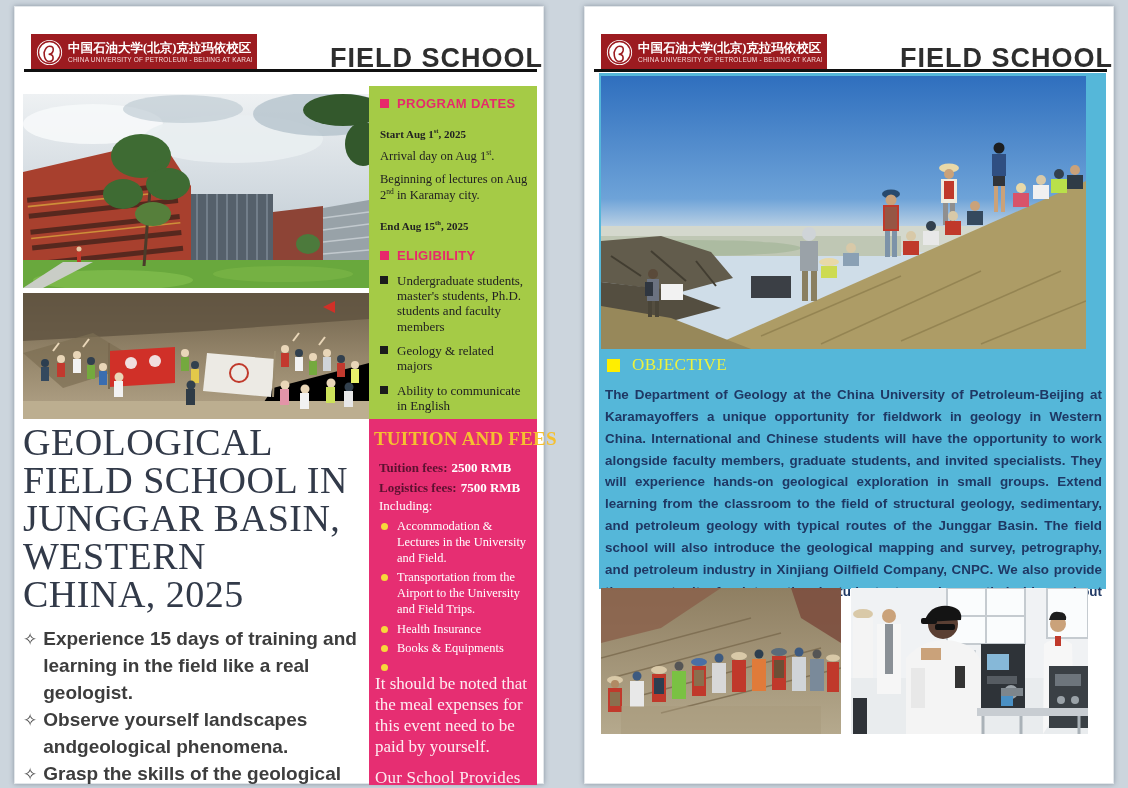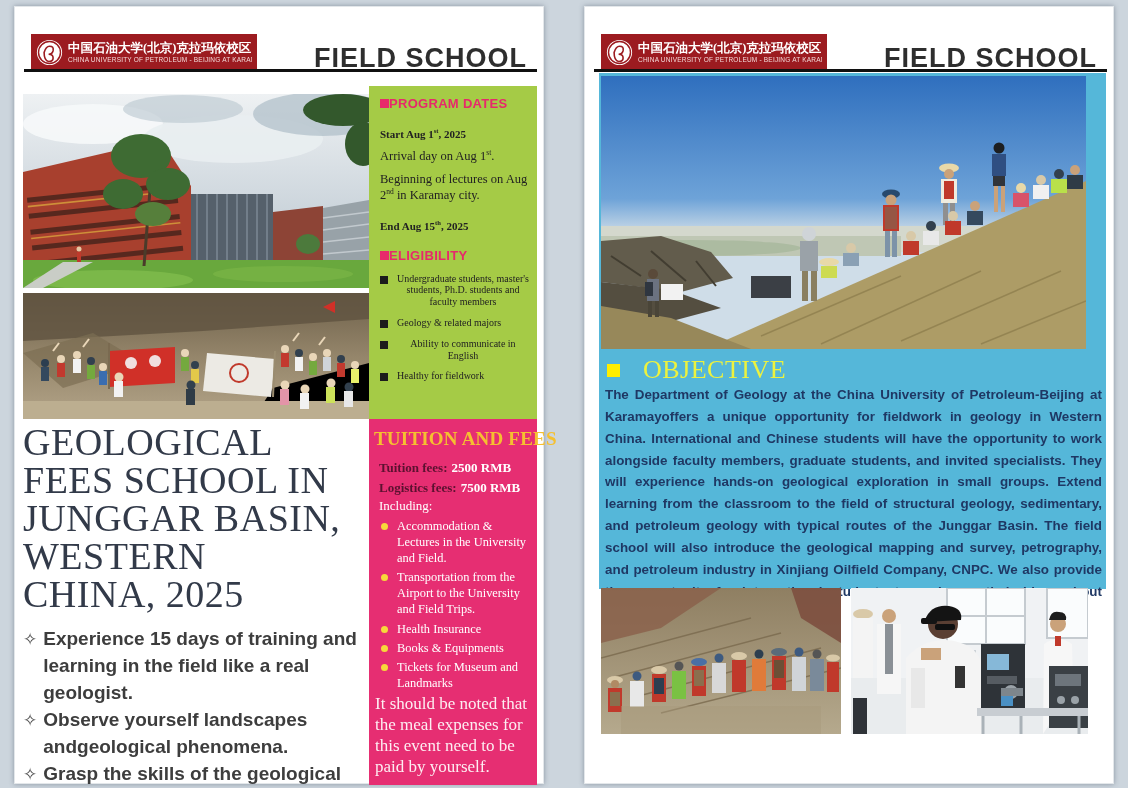--- a/index.html
+++ b/index.html
@@ -12,21 +12,21 @@
   #page-right { left:584px; }
 
   
   .banner { position:absolute; top:27px; left:16px; width:226px; height:37px; background:#9c1b20;
             display:flex; align-items:center; padding:0 5px; }
   .emblem { width:27px; height:27px; flex:none; margin-right:5px; }
   .banner-txt { display:flex; flex-direction:column; justify-content:flex-end; overflow:hidden; }
   .banner-cn { color:#fff; font-family:"Liberation Serif",serif; font-weight:bold; font-size:12.5px;
                white-space:nowrap; line-height:1.15; }
   .banner-en { color:#f3d9d9; font-size:6.5px; white-space:nowrap; letter-spacing:.2px; line-height:1.2; }
-  .field-school { position:absolute; top:36px; right:16px; font-size:27px; font-weight:800;
+  .field-school { position:absolute; top:36px; right:0; font-size:27px; font-weight:800;
                   letter-spacing:1px; color:#2e2e2e; }
   .rule { position:absolute; top:62px; left:9px; right:6px; height:3px; background:#101010; }
 
   
   .photo { position:absolute; overflow:hidden; }
   .photo svg { display:block; width:100%; height:100%; }
   #photo-campus  { left:8px;  top:87px;  width:346px; height:194px; }
   #photo-group   { left:8px;  top:286px; width:346px; height:126px; }
   #photo-hill    { left:16px; top:69px;  width:485px; height:273px; }
   #photo-outcrop { left:16px; top:581px; width:240px; height:146px; }
@@ -38,50 +38,50 @@
                 color:#323a49; letter-spacing:.5px; }
   .highlights { position:absolute; left:8px; top:619px; width:356px; }
   .hl-item { display:flex; gap:6px; font-size:19px; font-weight:bold; color:#3d3d3d; line-height:1.42; }
   .hl-item .diamond { flex:none; font-weight:normal; font-size:17px; line-height:1.6; color:#4a4a4a; }
   .hl-item .txt { padding-right:4px; }
 
   
   .green-panel { position:absolute; left:354px; top:79px; width:168px; height:333px;
                  background:#a5cb46; padding:10px 8px 0 11px;
                  font-family:"Liberation Serif",serif; color:#222; }
-  .sec-head { display:flex; align-items:center; font-family:"Liberation Sans",sans-serif;
+  .sec-head { display:flex; align-items:center; gap:8px; font-family:"Liberation Sans",sans-serif;
               font-weight:bold; font-size:13px; color:#e7296b; letter-spacing:.3px; }
   .sq  { width:9px; height:9px; background:#e7296b; flex:none; }
   .date-big { font-weight:bold; font-size:11px; margin-top:16px; }
   .date-sm  { font-size:12.5px; margin-top:8px; line-height:1.2; }
   sup { font-size:60%; vertical-align:super; }
   .elig-head { margin-top:16px; }
   .elig-list { list-style:none; margin-top:10px; }
-  .elig-list li { display:flex; gap:9px; font-size:10px; line-height:1.18; margin-bottom:9px;text-align:center; }
+  .elig-list li { display:flex; gap:9px; font-size:13px; line-height:1.18; margin-bottom:9px; }
   .sqb { width:8px; height:8px; background:#1c1c1c; flex:none; margin-top:3px; }
 
   
   .pink-panel { position:absolute; left:354px; top:412px; width:168px; height:366px;
                 background:#e62e72; padding:7px 7px 0 6px;
                 font-family:"Liberation Serif",serif; color:#fff; }
   .tuition-head { font-weight:bold; font-size:19px; color:#f5c030; letter-spacing:.2px;
                   margin:2px 0 8px -1px; white-space:nowrap; }
   .fee { font-size:13px; font-weight:bold; line-height:1.5; padding-left:4px; }
   .fee .lbl { color:#5c1130; margin-right:4px;margin-top:12px; }
   .incl { font-size:13px; padding-left:4px; line-height:1.45; }
   .fee-list { list-style:none; margin-top:2px; }
   .fee-list li { display:flex; gap:9px; font-size:12.4px; line-height:1.3; margin-bottom:3px; padding-left:6px; }
   .dot { width:7px; height:7px; border-radius:50%; background:#f7d83a; flex:none; margin-top:5px; }
   .note { font-size:17px; line-height:1.23; color:#fdeef2; margin-top:3px; }
   .funding { font-size:17px; line-height:1.18; color:#fde9f0; margin-top:11px; letter-spacing:.2px; }
 
   
   .cyan-panel { position:absolute; left:14px; top:66px; width:507px; height:516px; background:#55b7d9; }
-  .obj-head { position:absolute; left:22px; top:348px; display:flex; align-items:center; gap:23px;
-              font-family:"Liberation Serif",serif; font-size:26px; color:#edf23e; letter-spacing:.5px; }
+  .obj-head { position:absolute; left:22px; top:348px; display:flex; align-items:center; gap:12px;
+              font-family:"Liberation Serif",serif; font-size:17px; color:#edf23e; letter-spacing:.5px; }
   .ysq { width:13px; height:13px; background:#ffee00; flex:none; }
   .obj-body { position:absolute; left:20px; top:377px; width:497px; font-size:13.4px; font-weight:bold;
               line-height:1.63; color:#1f3864; text-align:justify; }
 </style>
 </head>
 <body>
 
 <div class="page" id="page-left">
 
   <div class="banner">
@@ -230,21 +230,21 @@
         <line x1="60" y1="54" x2="66" y2="46" stroke="#e9d6b8" stroke-width="2"></line>
         <line x1="270" y1="48" x2="276" y2="40" stroke="#e9d6b8" stroke-width="2"></line>
         <line x1="296" y1="52" x2="302" y2="44" stroke="#e9d6b8" stroke-width="2"></line>
         <polygon points="300,14 312,8 312,20" fill="#d03028"></polygon>
       </g>
     </svg>
   </div>
 
   <div class="main-title">
     <div>GEOLOGICAL</div>
-    <div>FEES SCHOOL IN</div>
+    <div>FIELD SCHOOL IN</div>
     <div>JUNGGAR BASIN,</div>
     <div>WESTERN</div>
     <div>CHINA, 2025</div>
   </div>
 
   <div class="highlights">
     <div class="hl-item">
       <span class="diamond">✧</span>
       <span class="txt">Experience 15 days of training and learning in the field like a real geologist.</span>
     </div>
@@ -309,21 +309,20 @@
       <li>
           <span class="dot"></span>
           <span>Health Insurance</span>
         </li>
       <li>
           <span class="dot"></span>
           <span>Books &amp; Equipments</span>
         </li>
       <li>
           <span class="dot"></span>
-          <span>Tickets for Museum and Landmarks</span>
         </li>
     </ul>
     <p class="note">It should be noted that the meal expenses for this event need to be paid by yourself.</p>
     <p class="funding">Our School Provides Full Fundings for Excellent Applicants!</p>
   </div>
 </div>
 
 <div class="page" id="page-right">
 
   <div class="banner">

